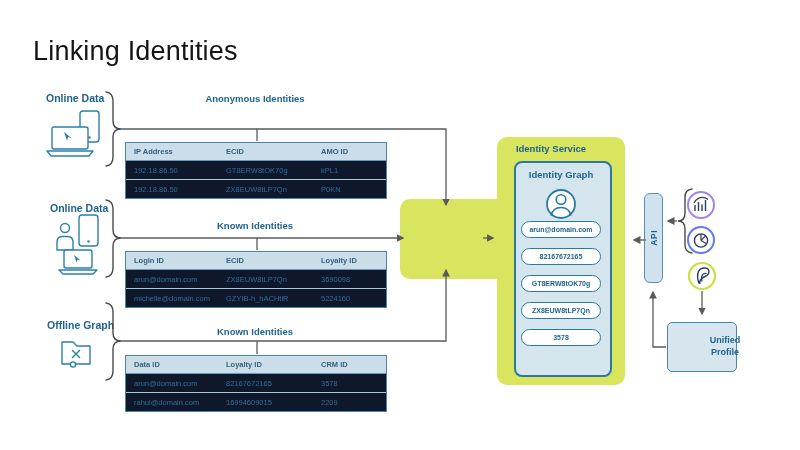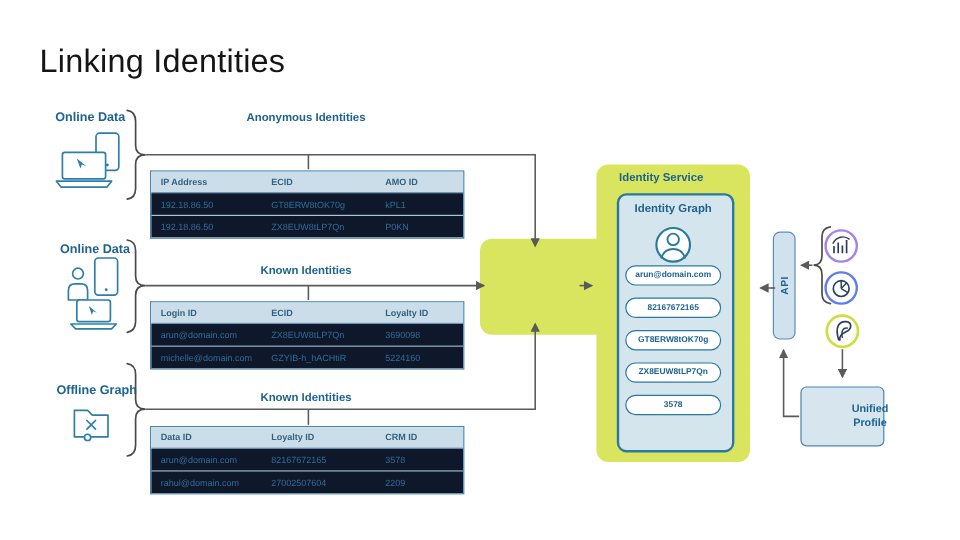--- a/index.html
+++ b/index.html
@@ -98,21 +98,21 @@
       <span>Loyalty ID</span>
       <span>CRM ID</span>
     </div>
     <div class="trow drow">
       <span>arun@domain.com</span>
       <span>82167672165</span>
       <span>3578</span>
     </div>
     <div class="trow drow">
       <span>rahul@domain.com</span>
-      <span>27002507604</span>
+      <span>16994609015</span>
       <span>2209</span>
     </div>
   </div>
 
 
   <div class="abs svc-title">Identity Service</div>
   <div class="abs graph-box"></div>
   <div class="abs graph-title">Identity Graph</div>
 
   <div class="abs pill" style="top:221px">arun@domain.com</div>

